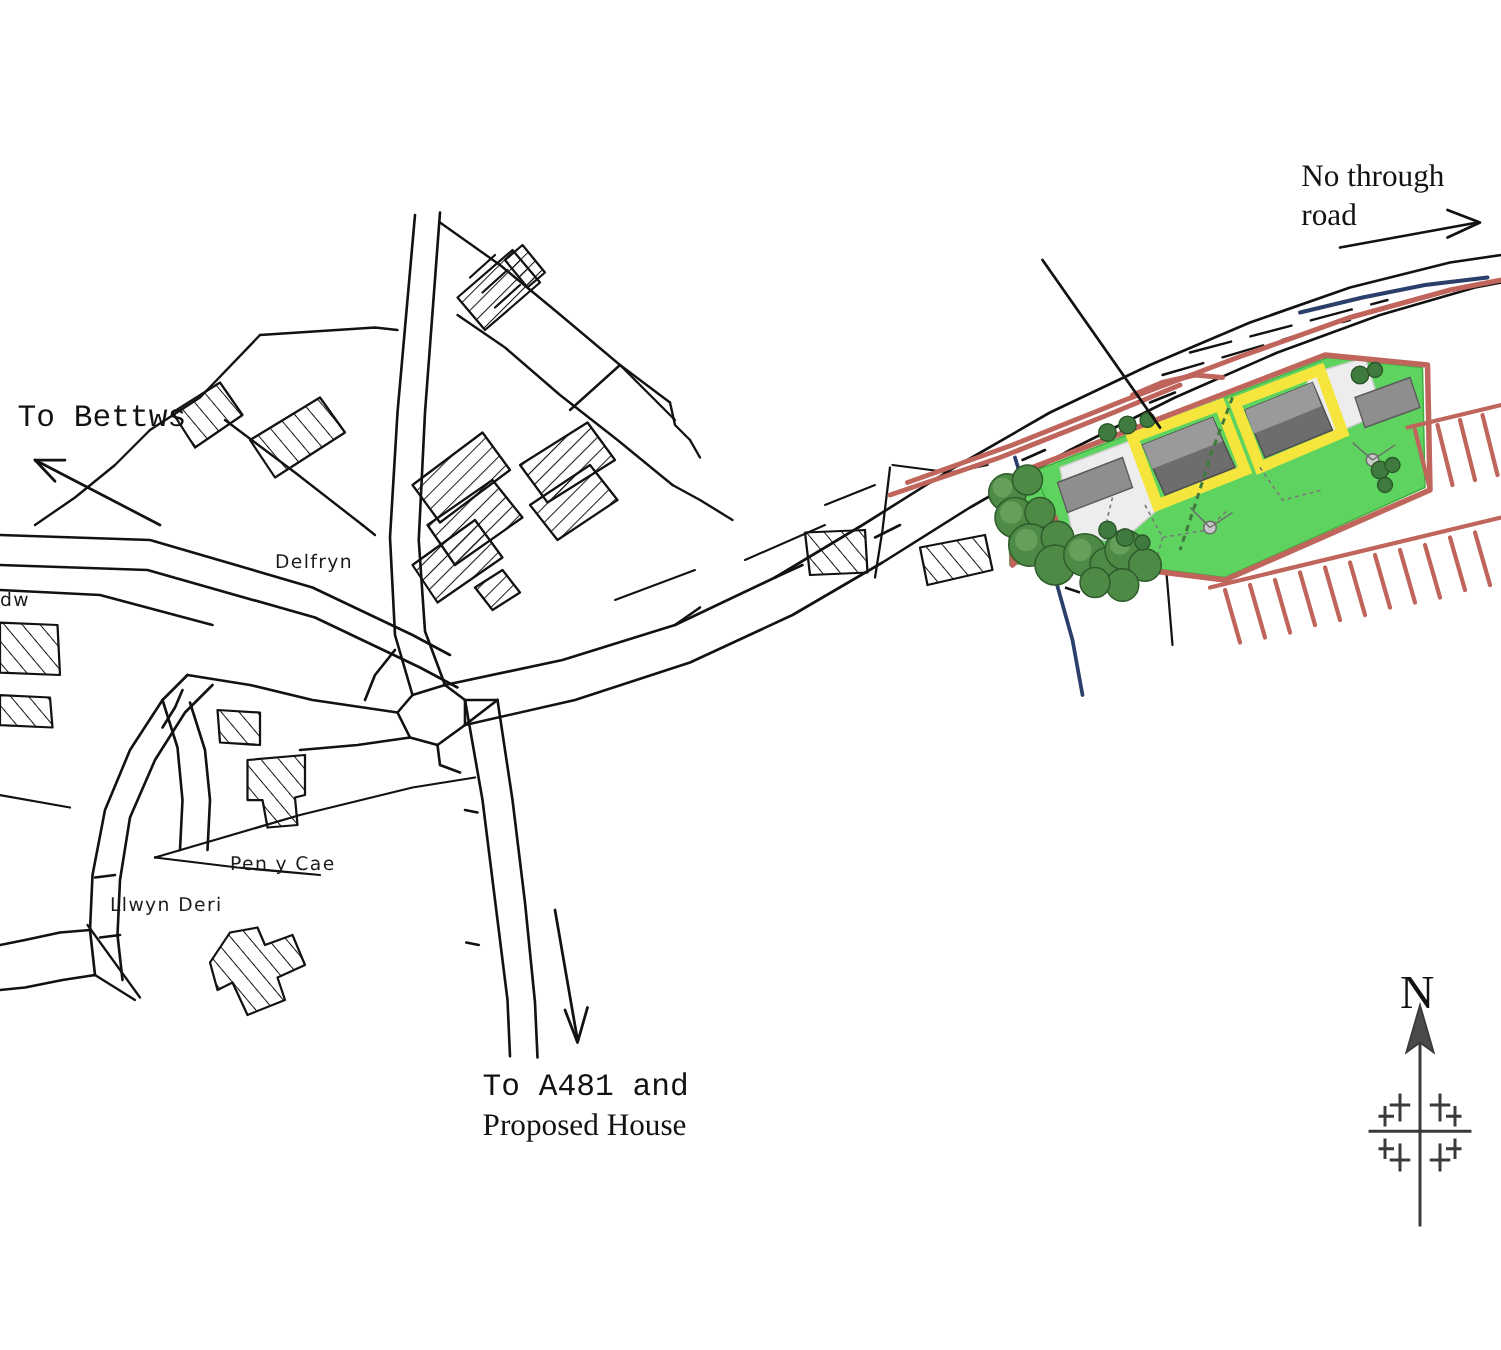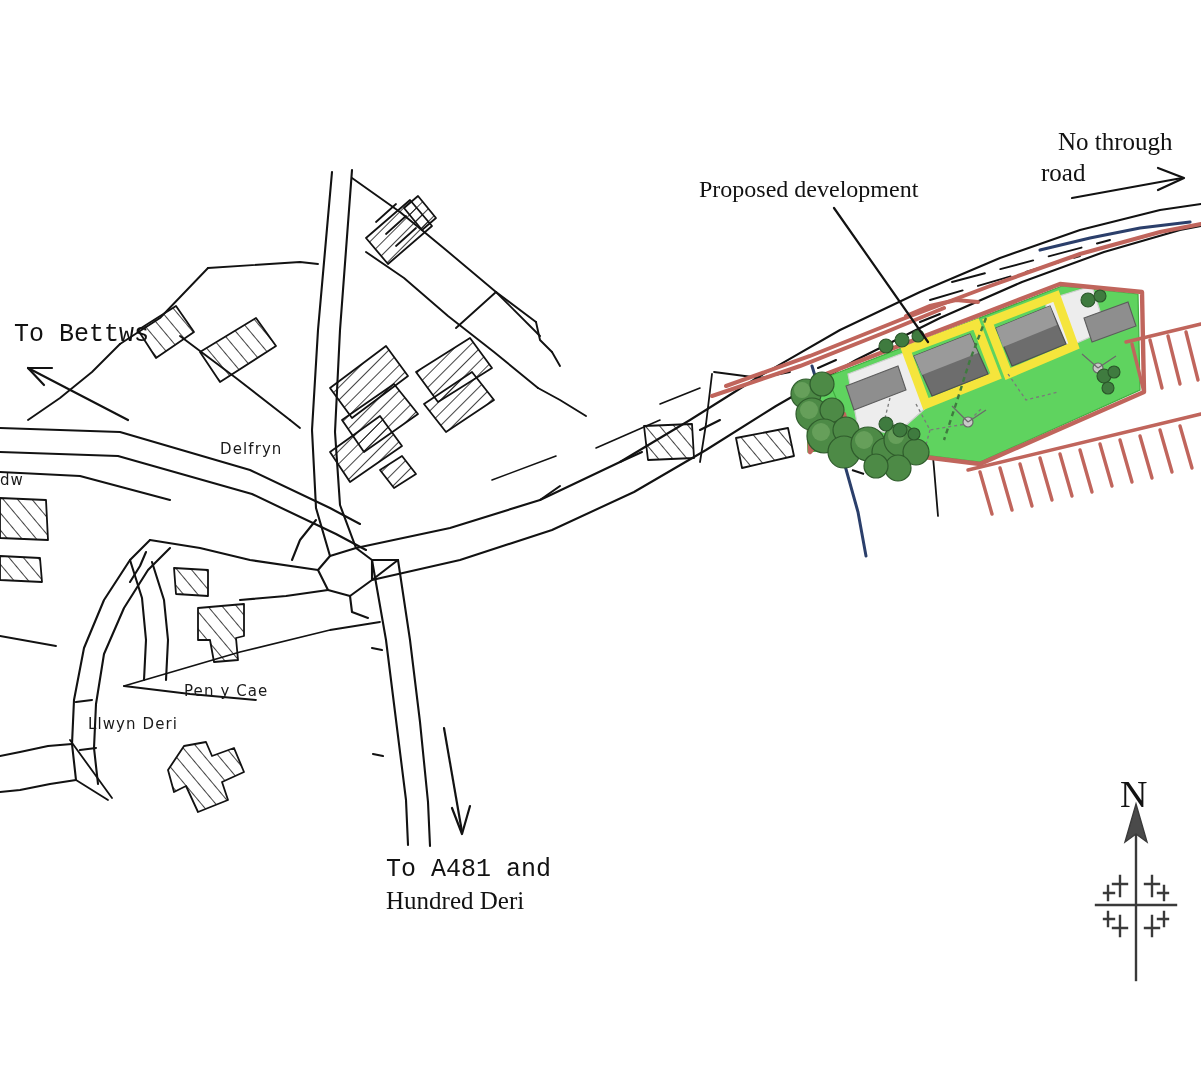--- a/index.html
+++ b/index.html
@@ -354,27 +354,26 @@
       </g>
     </g>
 
   </svg>
 
 
   <div class="map-label lbl-direction" style="left:14px; top:320px;font-family:Liberation Mono, monospace;">To Bettws</div>
 
   <div class="map-label lbl-direction" style="left:386px; top:855px;font-family:Liberation Mono, monospace;">To A481 and</div>
 
-  <div class="map-label lbl-direction" style="left:386px; top:886px;">Hundred Deri</div>
-
-  <div class="map-label lbl-direction" style="left:1041px; top:127px;margin-left:17px;">No through</div>
+  <div class="map-label lbl-direction" style="left:386px; top:886px;">Proposed House</div>
+
+  <div class="map-label lbl-direction" style="left:1041px; top:127px;">No through</div>
 
   <div class="map-label lbl-direction" style="left:1041px; top:158px;">road</div>
 
-  <div class="map-label lbl-callout" style="left:699px; top:175px;">Proposed development</div>
 
   <div class="map-label lbl-house" style="left:205px; top:441px;margin-left:15px;">Delfryn</div>
 
   <div class="map-label lbl-house" style="left:184px; top:683px;">Pen y Cae</div>
 
   <div class="map-label lbl-house" style="left:88px; top:716px;">Llwyn Deri</div>
 
   <div class="map-label lbl-house" style="left:0px; top:472px;">dw</div>
 
   <div class="map-label lbl-compass" style="left:1120px; top:772px;">N</div>

